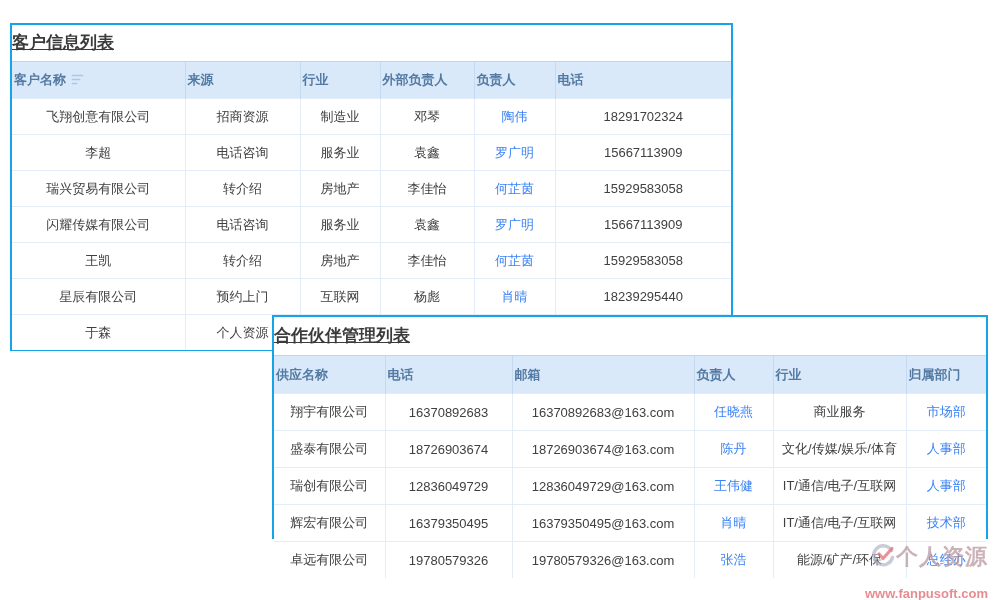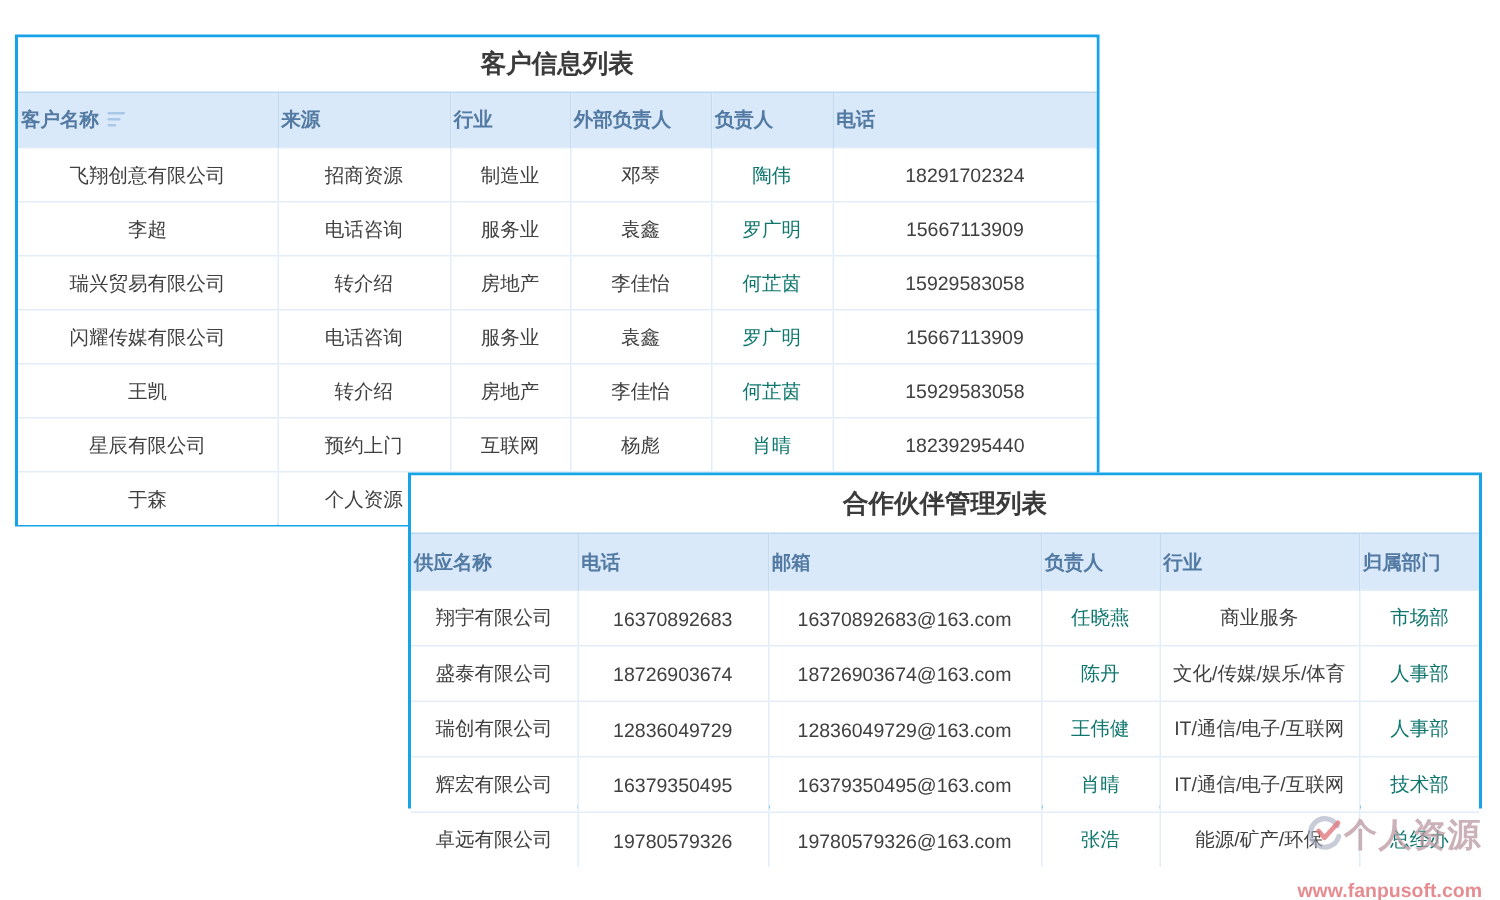--- a/index.html
+++ b/index.html
@@ -13,23 +13,23 @@
   .card{
     position:absolute;
     background:#ffffff;
     border:2px solid #17a3e8;
     box-sizing:border-box;
   }
   #customer-card{left:10px;top:23px;width:723px;height:328px;z-index:1;}
   #partner-card{left:272px;top:315px;width:716px;height:224px;z-index:2;}
 
   .card-title{
-    height:36px;line-height:36px;text-align:center;
+    height:36px;line-height:36px;text-align:left;
     font-size:17px;font-weight:700;color:#3b3b3b;
-    background:#ffffff;white-space:nowrap;overflow:hidden;
+    background:#ffffff;white-space:nowrap;overflow:hidden;text-decoration:underline;
   }
   #partner-card .card-title{height:38px;line-height:38px;}
 
   table.grid{
     border-collapse:collapse;table-layout:fixed;width:100%;
   }
   table.grid th{
     background:#dae9f9;
     border-top:1px solid #bcd8f1;
     border-left:1px solid #c3daf0;
@@ -43,21 +43,21 @@
   table.grid td{
     height:35px;
     border-top:1px solid #e2edf8;
     border-left:1px solid #e2edf8;
     font-size:13px;color:#404040;
     text-align:center;white-space:nowrap;overflow:hidden;
     padding:0 2px;background:#ffffff;
   }
   #partner-card table.grid td{height:36px;margin-top:40px;}
   table.grid td:first-child{border-left:none;}
-  table.grid td.link{color:#0f766e;cursor:pointer;}
+  table.grid td.link{color:#3b82f6;cursor:pointer;}
 
   .sort-icon{display:inline-block;margin-left:5px;vertical-align:-1px;line-height:0;}
 
   .watermark{
     position:absolute;right:12px;top:543px;z-index:3;
     text-align:right;pointer-events:none;line-height:1.15;
   }
   .wm-brand{
     font-size:22px;font-weight:700;letter-spacing:1px;
     color:rgba(186,152,160,0.75);white-space:nowrap;

